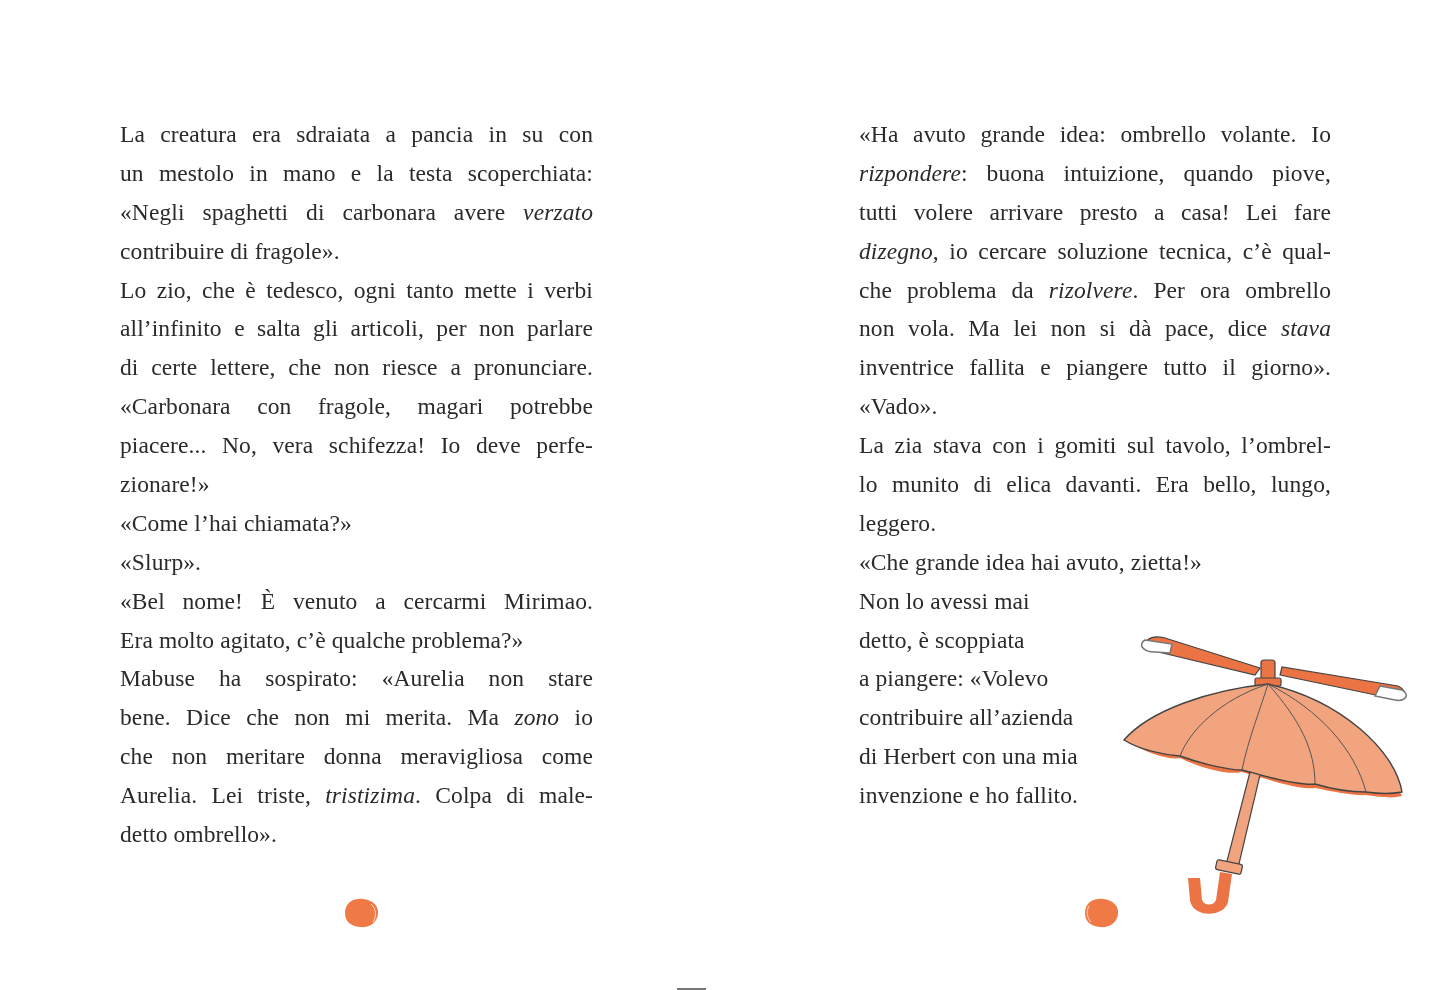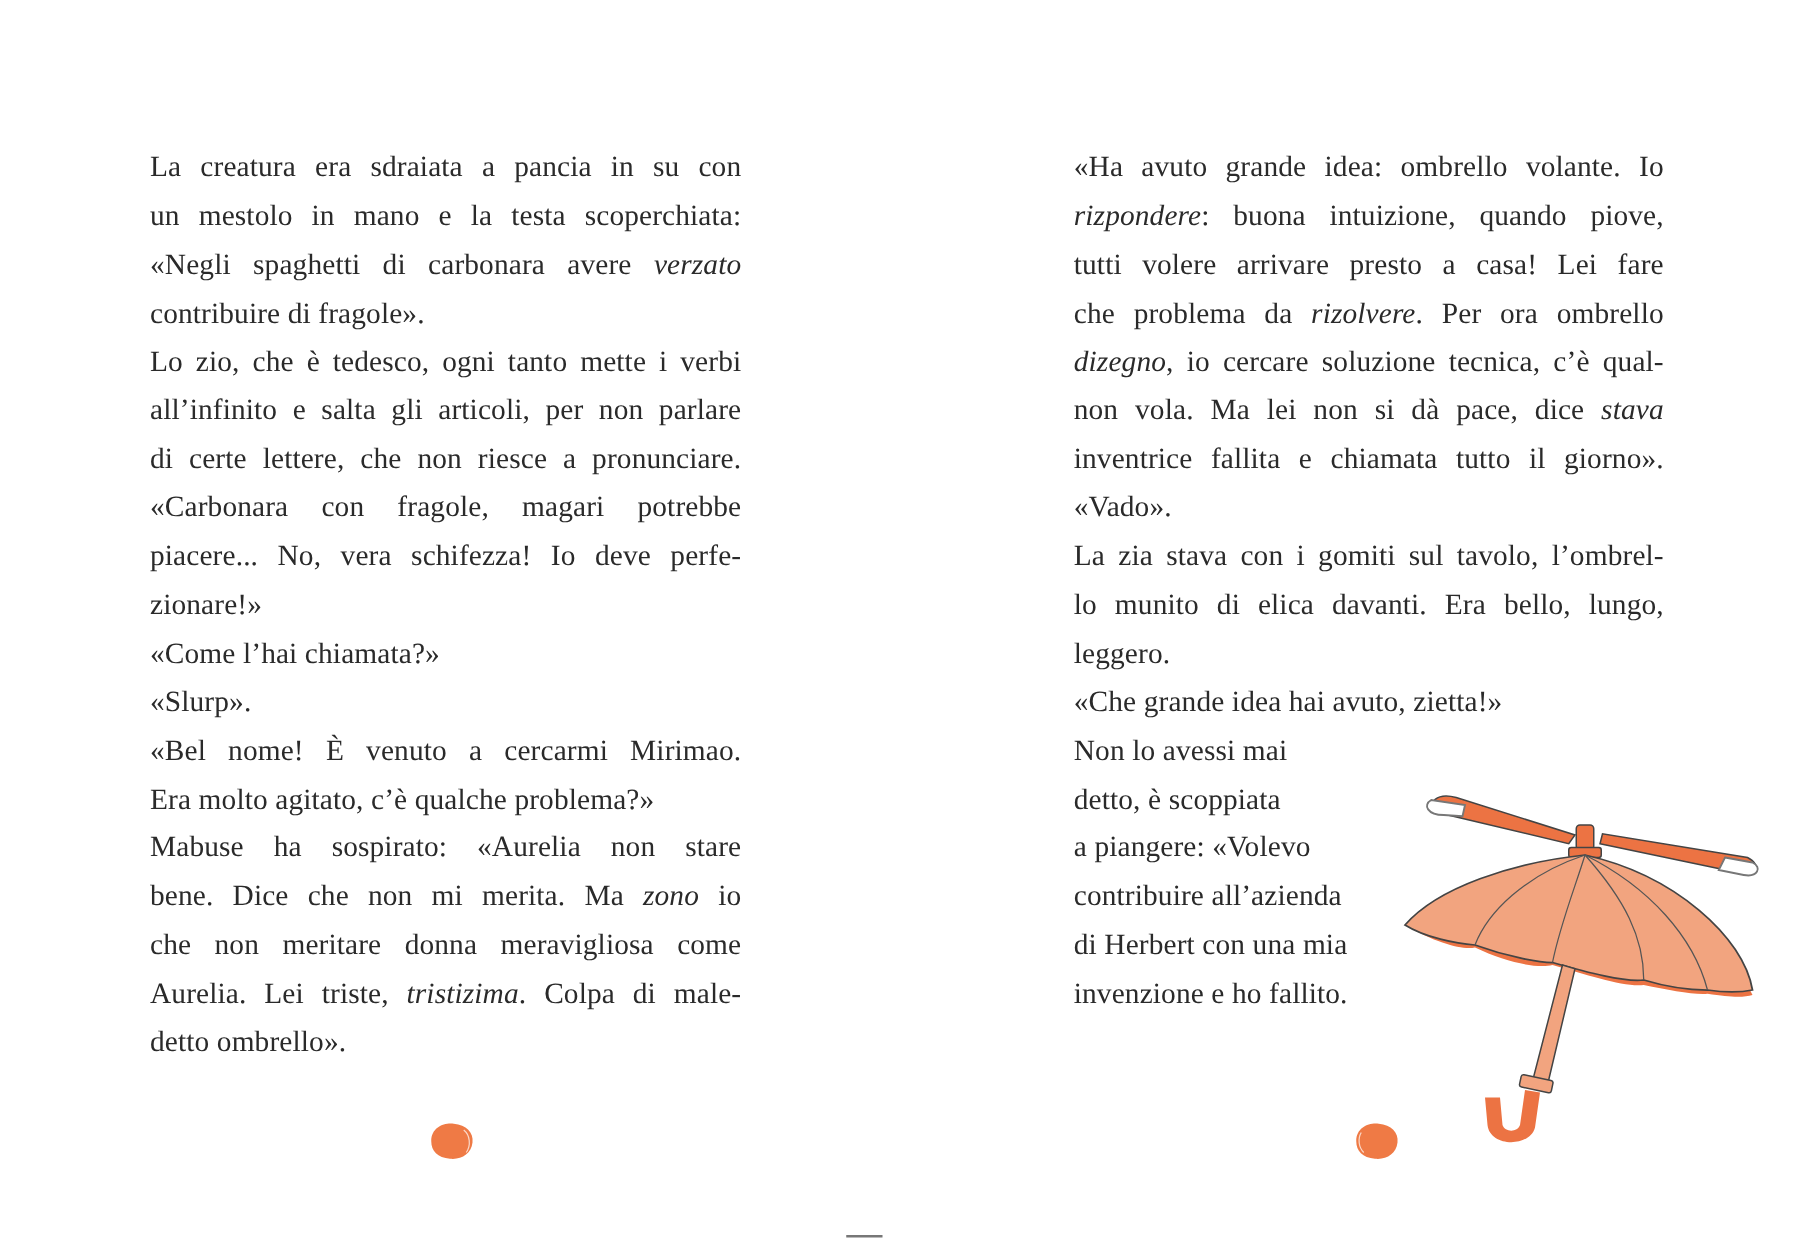--- a/index.html
+++ b/index.html
@@ -42,24 +42,24 @@
       <div class="line j"><span>Mabuse ha sospirato: «Aurelia non stare</span></div>
       <div class="line j"><span>bene. Dice che non mi merita. Ma </span><i>zono</i><span> io</span></div>
       <div class="line j"><span>che non meritare donna meravigliosa come</span></div>
       <div class="line j"><span>Aurelia. Lei triste, </span><i>tristizima</i><span>. Colpa di male-</span></div>
       <div class="line"><span>detto ombrello».</span></div>
     </div>
   <div class="page page-right" id="right-text">
       <div class="line j"><span>«Ha avuto grande idea: ombrello volante. Io</span></div>
       <div class="line j"><i>rizpondere</i><span>: buona intuizione, quando piove,</span></div>
       <div class="line j"><span>tutti volere arrivare presto a casa! Lei fare</span></div>
+      <div class="line j"><i>dizegno</i><span>, io cercare soluzione tecnica, c’è qual-</span></div>
       <div class="line j"><span>che problema da </span><i>rizolvere</i><span>. Per ora ombrello</span></div>
-      <div class="line j"><i>dizegno</i><span>, io cercare soluzione tecnica, c’è qual-</span></div>
       <div class="line j"><span>non vola. Ma lei non si dà pace, dice </span><i>stava</i></div>
-      <div class="line j"><span>inventrice fallita e chiamata tutto il giorno».</span></div>
+      <div class="line j"><span>inventrice fallita e piangere tutto il giorno».</span></div>
       <div class="line"><span>«Vado».</span></div>
       <div class="line j"><span>La zia stava con i gomiti sul tavolo, l’ombrel-</span></div>
       <div class="line j"><span>lo munito di elica davanti. Era bello, lungo,</span></div>
       <div class="line"><span>leggero.</span></div>
       <div class="line"><span>«Che grande idea hai avuto, zietta!»</span></div>
       <div class="line"><span>Non lo avessi mai</span></div>
       <div class="line"><span>detto, è scoppiata</span></div>
       <div class="line"><span>a piangere: «Volevo</span></div>
       <div class="line"><span>contribuire all’azienda</span></div>
       <div class="line"><span>di Herbert con una mia</span></div>

